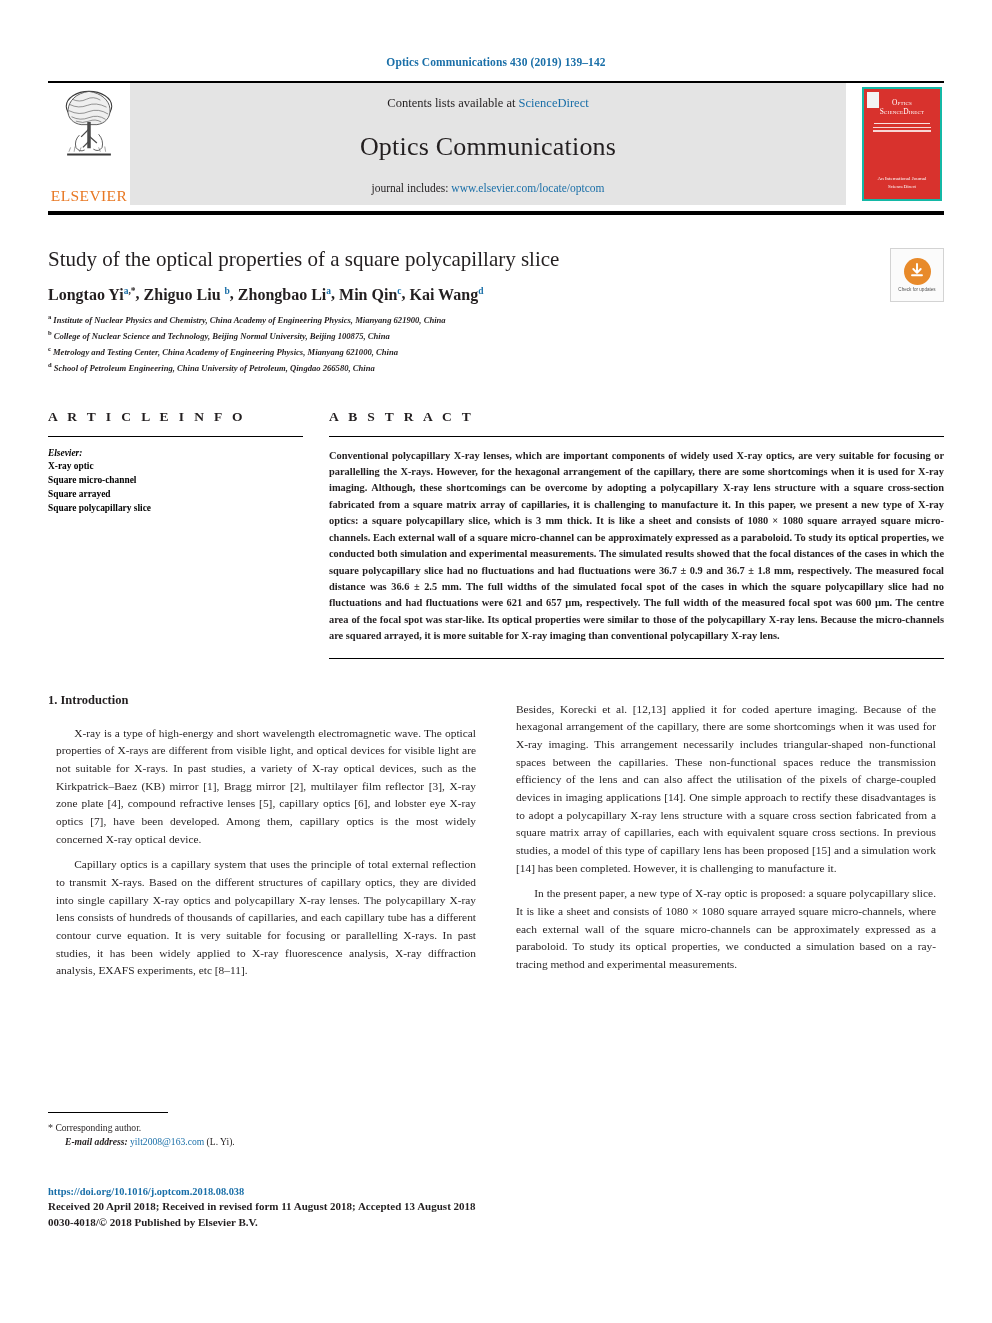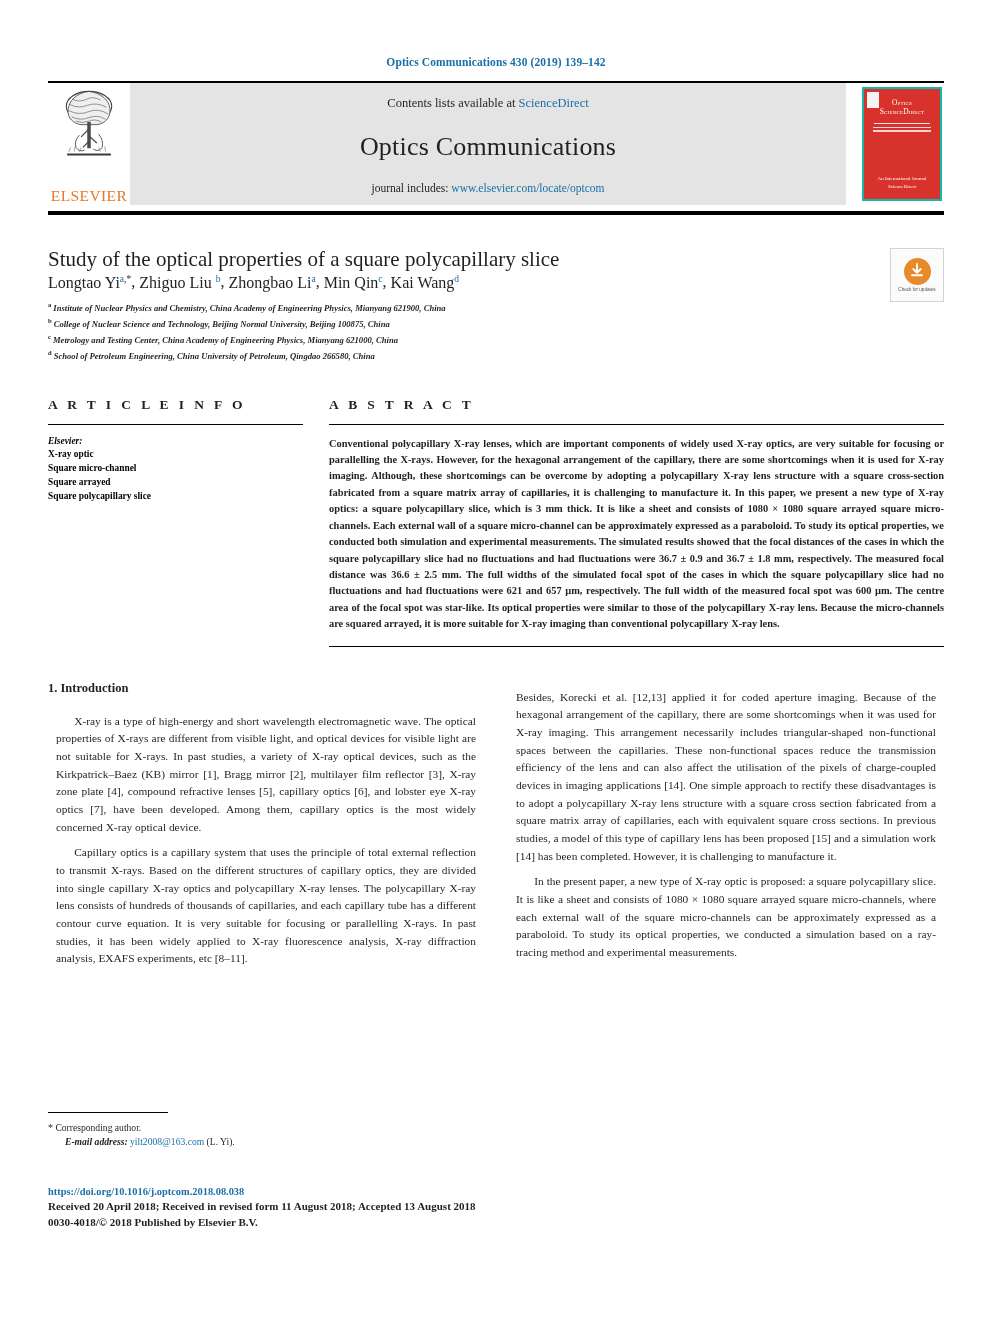--- a/index.html
+++ b/index.html
@@ -160,22 +160,24 @@
   .article-title {
     font-size: 21px;
     color: #231f20;
     font-weight: normal;
     margin: 0;
     line-height: 1.25;
     padding-right: 52px;
   }
   .authors {
     font-size: 16px;
+    margin-top: 12px;
     color: #231f20;
     line-height: 1.3;
+    font-weight: bold;
   }
   .authors sup {
     color: #1a6fa8;
     font-size: 9.5px;
     vertical-align: super;
   }
   .authors sup.star { color: #231f20; }
   .affils {
     margin-top: 7px;
     font-size: 8.6px;

